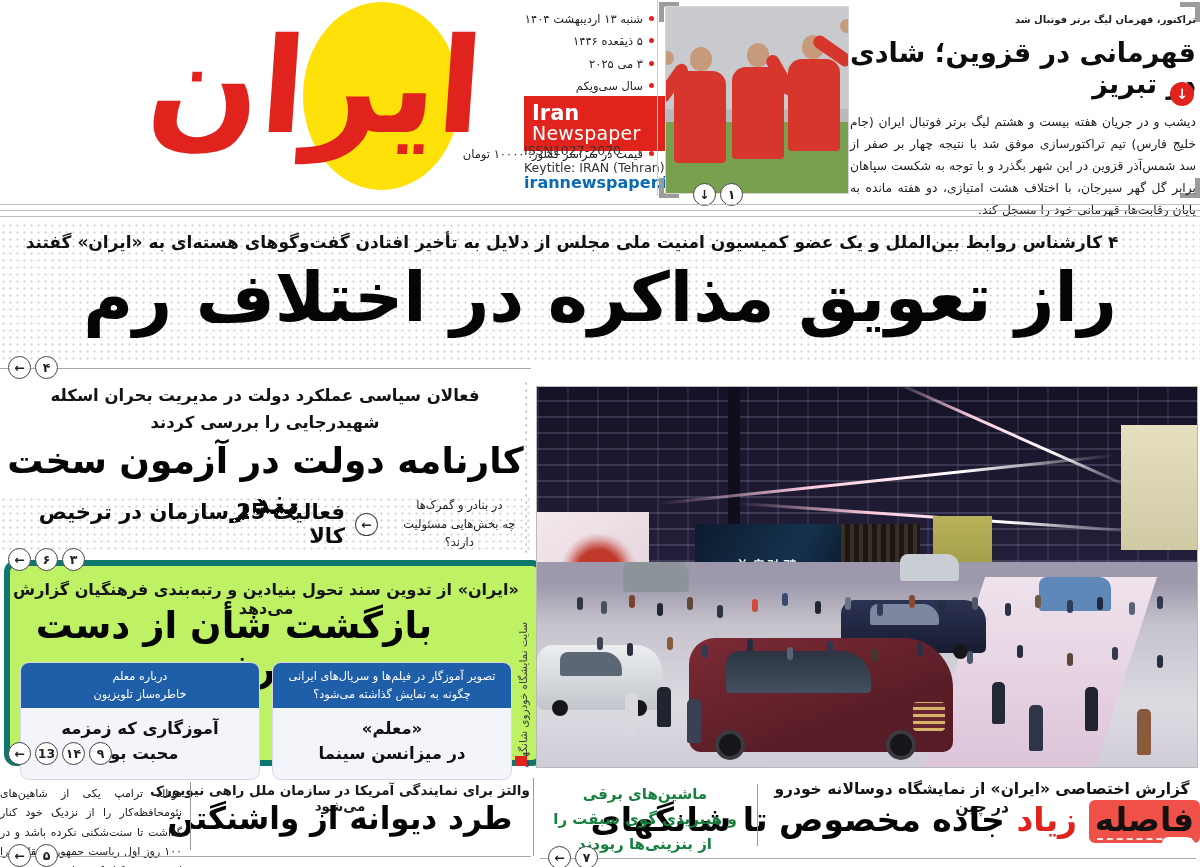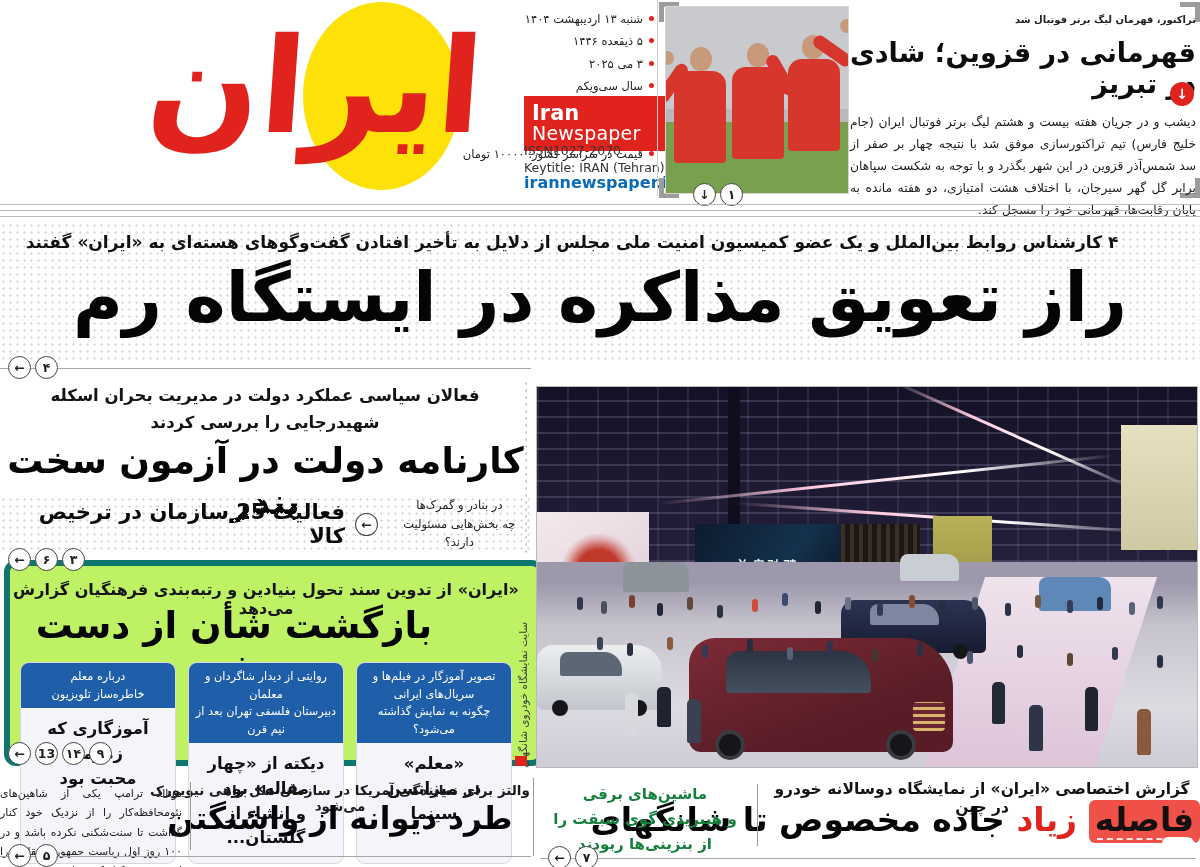--- a/index.html
+++ b/index.html
@@ -214,21 +214,21 @@
       <div class="mcirc">۱</div>
     </div>
   </div>
 
   <div class="abs sep3" style="top:204px;"></div>
   <div class="abs sep3" style="top:210px;"></div>
   <div class="abs sep3" style="top:216px;"></div>
 
   <div class="abs lead dots">
     <div class="abs lead-kicker">۴ کارشناس روابط بین‌الملل و یک عضو کمیسیون امنیت ملی مجلس از دلایل به تأخیر افتادن گفت‌وگوهای هسته‌ای به «ایران» گفتند</div>
-    <div class="abs lead-headline">راز تعویق مذاکره در ایستگاه رم</div>
+    <div class="abs lead-headline">راز تعویق مذاکره در اختلاف رم</div>
   </div>
 
   <div class="mline" style="left:0;top:368px;width:531px;"></div>
   <div class="mrow" style="left:8px;top:356px;">
     <div class="mcirc">←</div>
     <div class="mcirc">۴</div>
   </div>
 
   <div class="abs port-kicker">فعالان سیاسی عملکرد دولت در مدیریت بحران اسکله شهیدرجایی را بررسی کردند</div>
   <div class="abs port-headline">کارنامه دولت در آزمون سخت بندر</div>
@@ -241,26 +241,20 @@
 
   <div class="abs tbox">
     <div class="t-kicker">«ایران» از تدوین سند تحول بنیادین و رتبه‌بندی فرهنگیان گزارش می‌دهد</div>
     <div class="t-headline">بازگشت شأن از دست رفته</div>
     <div class="cards">
       <div class="card">
         <div class="card-h">تصویر آموزگار در فیلم‌ها و سریال‌های ایرانی
 چگونه به نمایش گذاشته می‌شود؟</div>
         <div class="card-b">«معلم»
 در میزانسن سینما</div>
-      </div>
-      <div class="card">
-        <div class="card-h">روایتی از دیدار شاگردان و معلمان
-دبیرستان فلسفی تهران بعد از نیم قرن</div>
-        <div class="card-b">دیکته از «چهار مقاله» بود
-و انشاء از گلستان...</div>
       </div>
       <div class="card">
         <div class="card-h">درباره معلم
 خاطره‌ساز تلویزیون</div>
         <div class="card-b">آموزگاری که زمزمه
 محبت بود</div>
       </div>
     </div>
   </div>
   <div class="mrow" style="left:8px;top:548px;">

